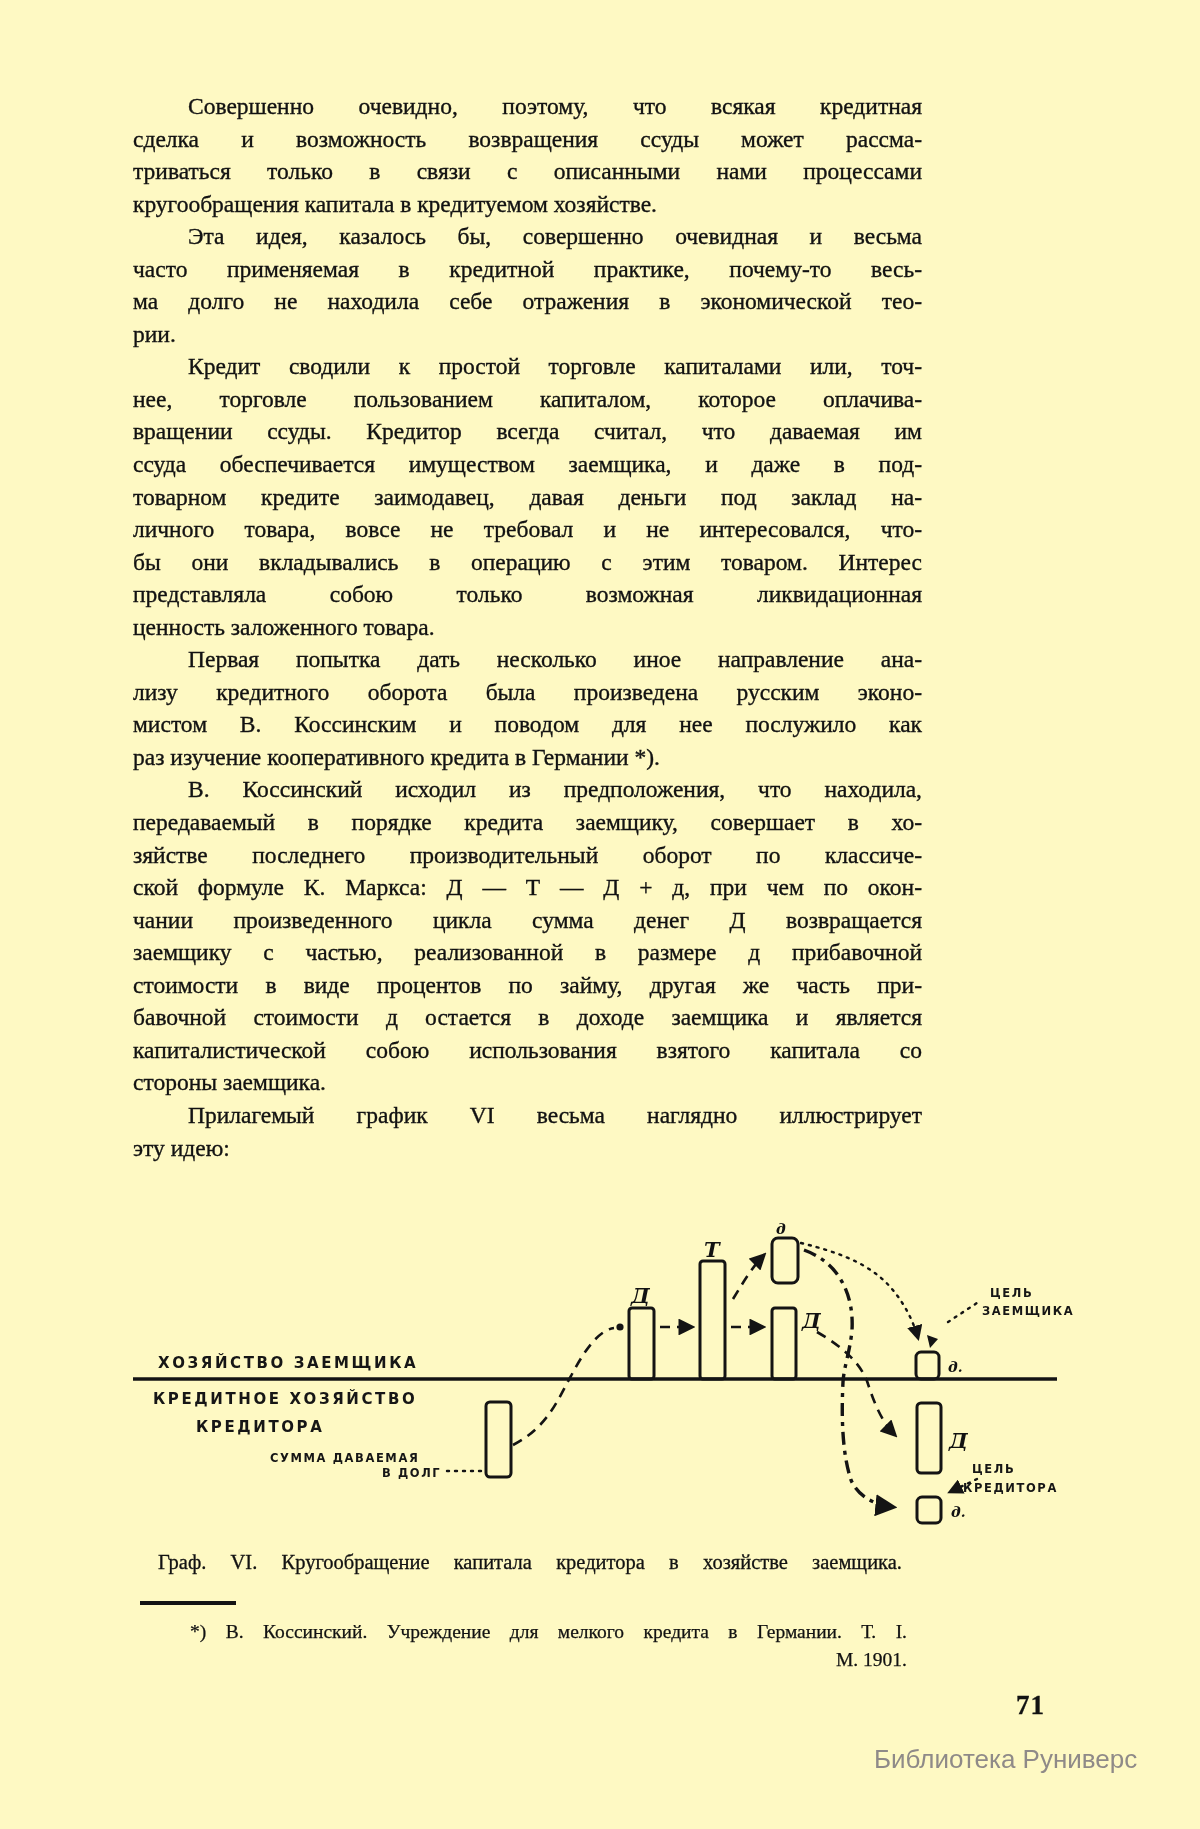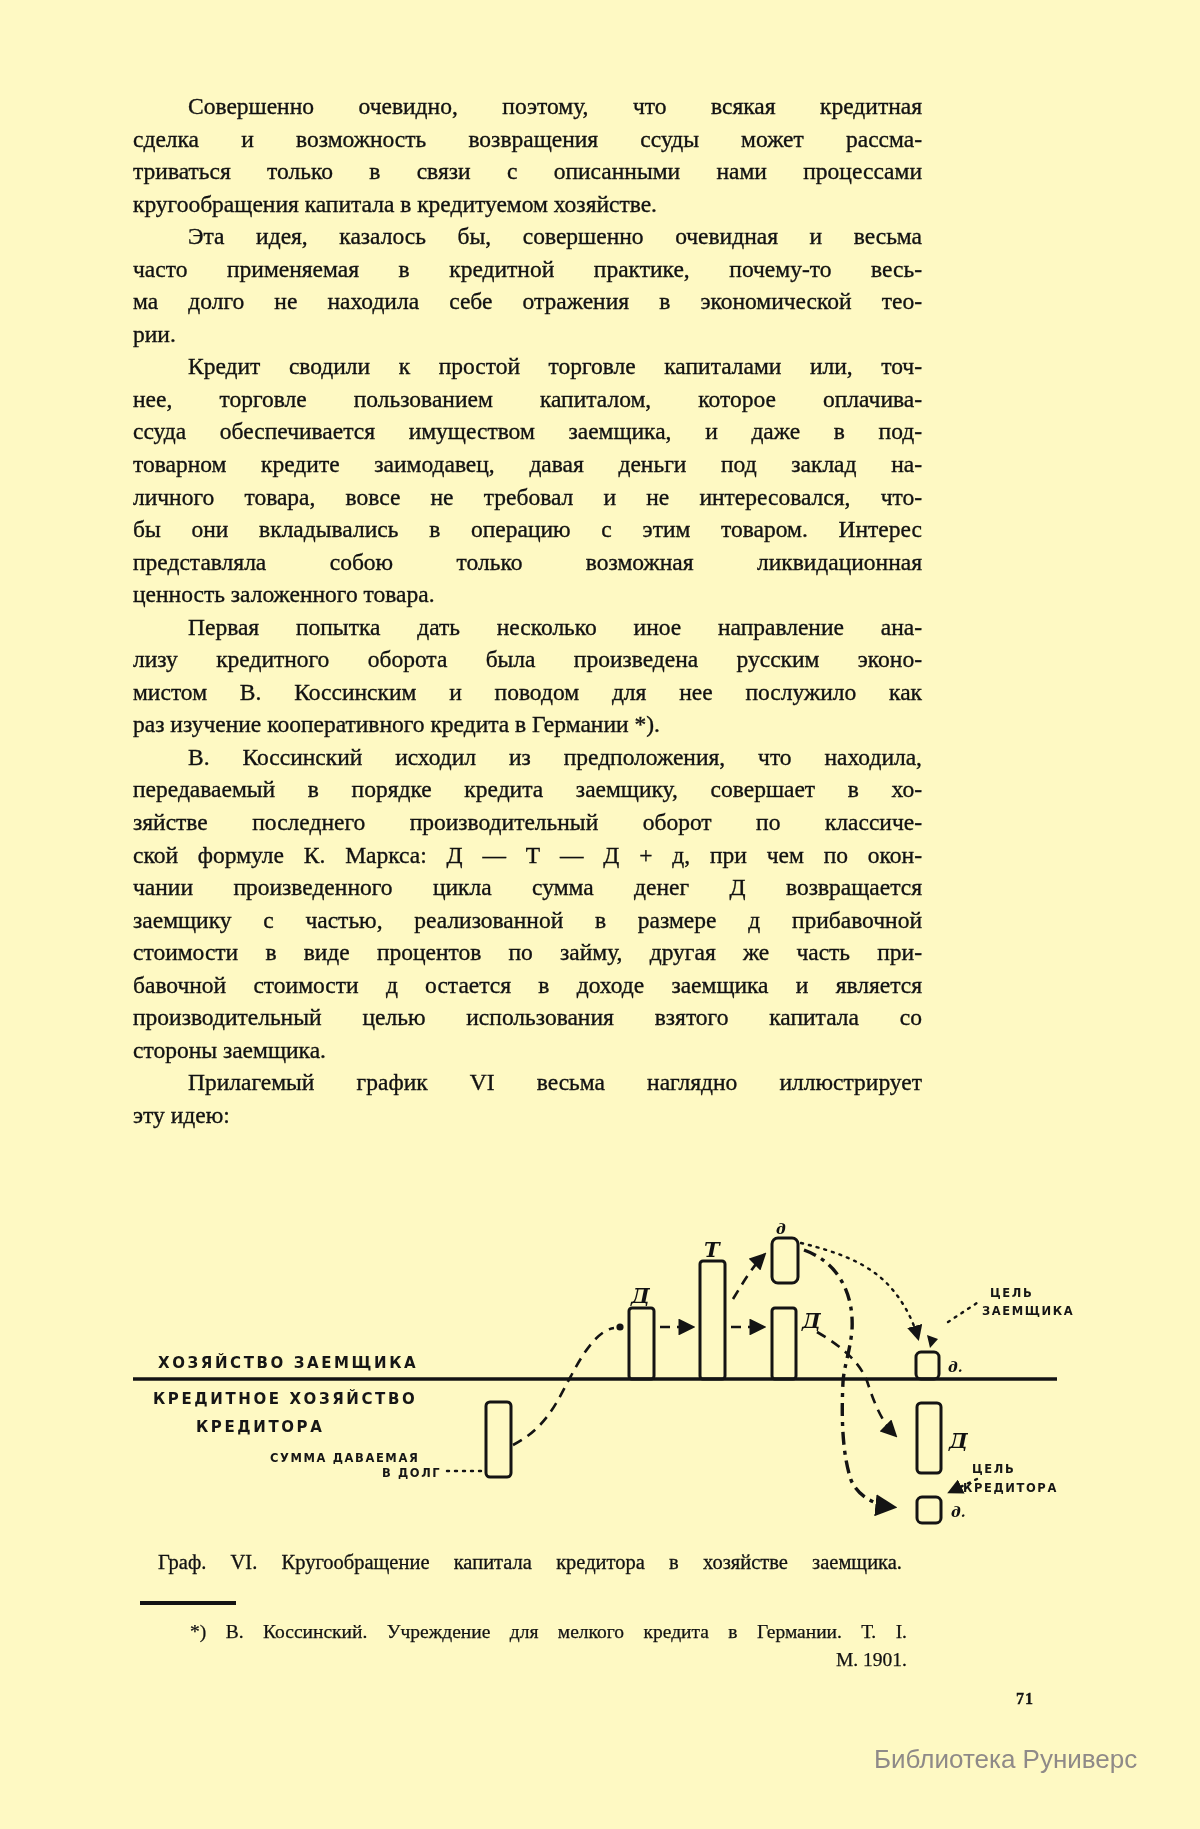--- a/index.html
+++ b/index.html
@@ -42,21 +42,21 @@
     text-align:justify;text-align-last:justify;
     -webkit-text-stroke:0.3px #121212;
   }
   .fn-rule{position:absolute;left:140px;top:1601px;width:96px;height:4px;background:#141414;}
   .footnote{position:absolute;left:133px;top:1618px;width:774px;font-size:19.5px;line-height:28px;
     -webkit-text-stroke:0.25px #121212;}
   .fn-line1{text-indent:57px;text-align:justify;text-align-last:justify;}
   .fn-line2{text-align:right;}
   .page-number{
     position:absolute;left:1016px;top:1690px;
-    font-size:16px;font-weight:bold;letter-spacing:1px;
+    font-size:27px;font-weight:bold;letter-spacing:1px;
     -webkit-text-stroke:0.3px #121212;
   }
   .watermark{
     position:absolute;left:874px;top:1744px;
     font-family:"Liberation Sans",sans-serif;
     font-size:26px;color:#8f8a88;text-align:right;
   }
 </style>
 </head>
 <body>
@@ -67,39 +67,40 @@
       <div class="line indent">Совершенно очевидно, поэтому, что всякая кредитная</div>
       <div class="line">сделка и возможность возвращения ссуды может рассма-</div>
       <div class="line">триваться только в связи с описанными нами процессами</div>
       <div class="line last">кругообращения капитала в кредитуемом хозяйстве.</div>
       <div class="line indent">Эта идея, казалось бы, совершенно очевидная и весьма</div>
       <div class="line">часто применяемая в кредитной практике, почему-то весь-</div>
       <div class="line">ма долго не находила себе отражения в экономической тео-</div>
       <div class="line last">рии.</div>
       <div class="line indent">Кредит сводили к простой торговле капиталами или, точ-</div>
       <div class="line">нее, торговле пользованием капиталом, которое оплачива-</div>
+      <div class="line">вращении ссуды. Кредитор всегда считал, что даваемая им</div>
       <div class="line">ссуда обеспечивается имуществом заемщика, и даже в под-</div>
       <div class="line">товарном кредите заимодавец, давая деньги под заклад на-</div>
       <div class="line">личного товара, вовсе не требовал и не интересовался, что-</div>
       <div class="line">бы они вкладывались в операцию с этим товаром. Интерес</div>
       <div class="line">представляла собою только возможная ликвидационная</div>
       <div class="line last">ценность заложенного товара.</div>
       <div class="line indent">Первая попытка дать несколько иное направление ана-</div>
       <div class="line">лизу кредитного оборота была произведена русским эконо-</div>
       <div class="line">мистом В. Коссинским и поводом для нее послужило как</div>
       <div class="line last">раз изучение кооперативного кредита в Германии *).</div>
       <div class="line indent">В. Коссинский исходил из предположения, что находила,</div>
       <div class="line">передаваемый в порядке кредита заемщику, совершает в хо-</div>
       <div class="line">зяйстве последнего производительный оборот по классиче-</div>
       <div class="line">ской формуле К. Маркса: Д — Т — Д + д, при чем по окон-</div>
       <div class="line">чании произведенного цикла сумма денег Д возвращается</div>
       <div class="line">заемщику с частью, реализованной в размере д прибавочной</div>
       <div class="line">стоимости в виде процентов по займу, другая же часть при-</div>
       <div class="line">бавочной стоимости д остается в доходе заемщика и является</div>
-      <div class="line">производительный целью использования взятого капитала со</div>
+      <div class="line">капиталистической собою использования взятого капитала со</div>
       <div class="line last">стороны заемщика.</div>
       <div class="line indent">Прилагемый график VI весьма наглядно иллюстрирует</div>
       <div class="line last">эту идею:</div>
     </div>
 
   <svg class="diagram-svg" viewBox="0 0 1200 1829" xmlns="http://www.w3.org/2000/svg">
     <defs>
       <marker id="arr" viewBox="0 0 10 10" refX="8" refY="5" markerWidth="6.5" markerHeight="6.5" orient="auto-start-reverse">
         <path d="M0,0 L10,5 L0,10 z" fill="#141414"></path>
       </marker>

